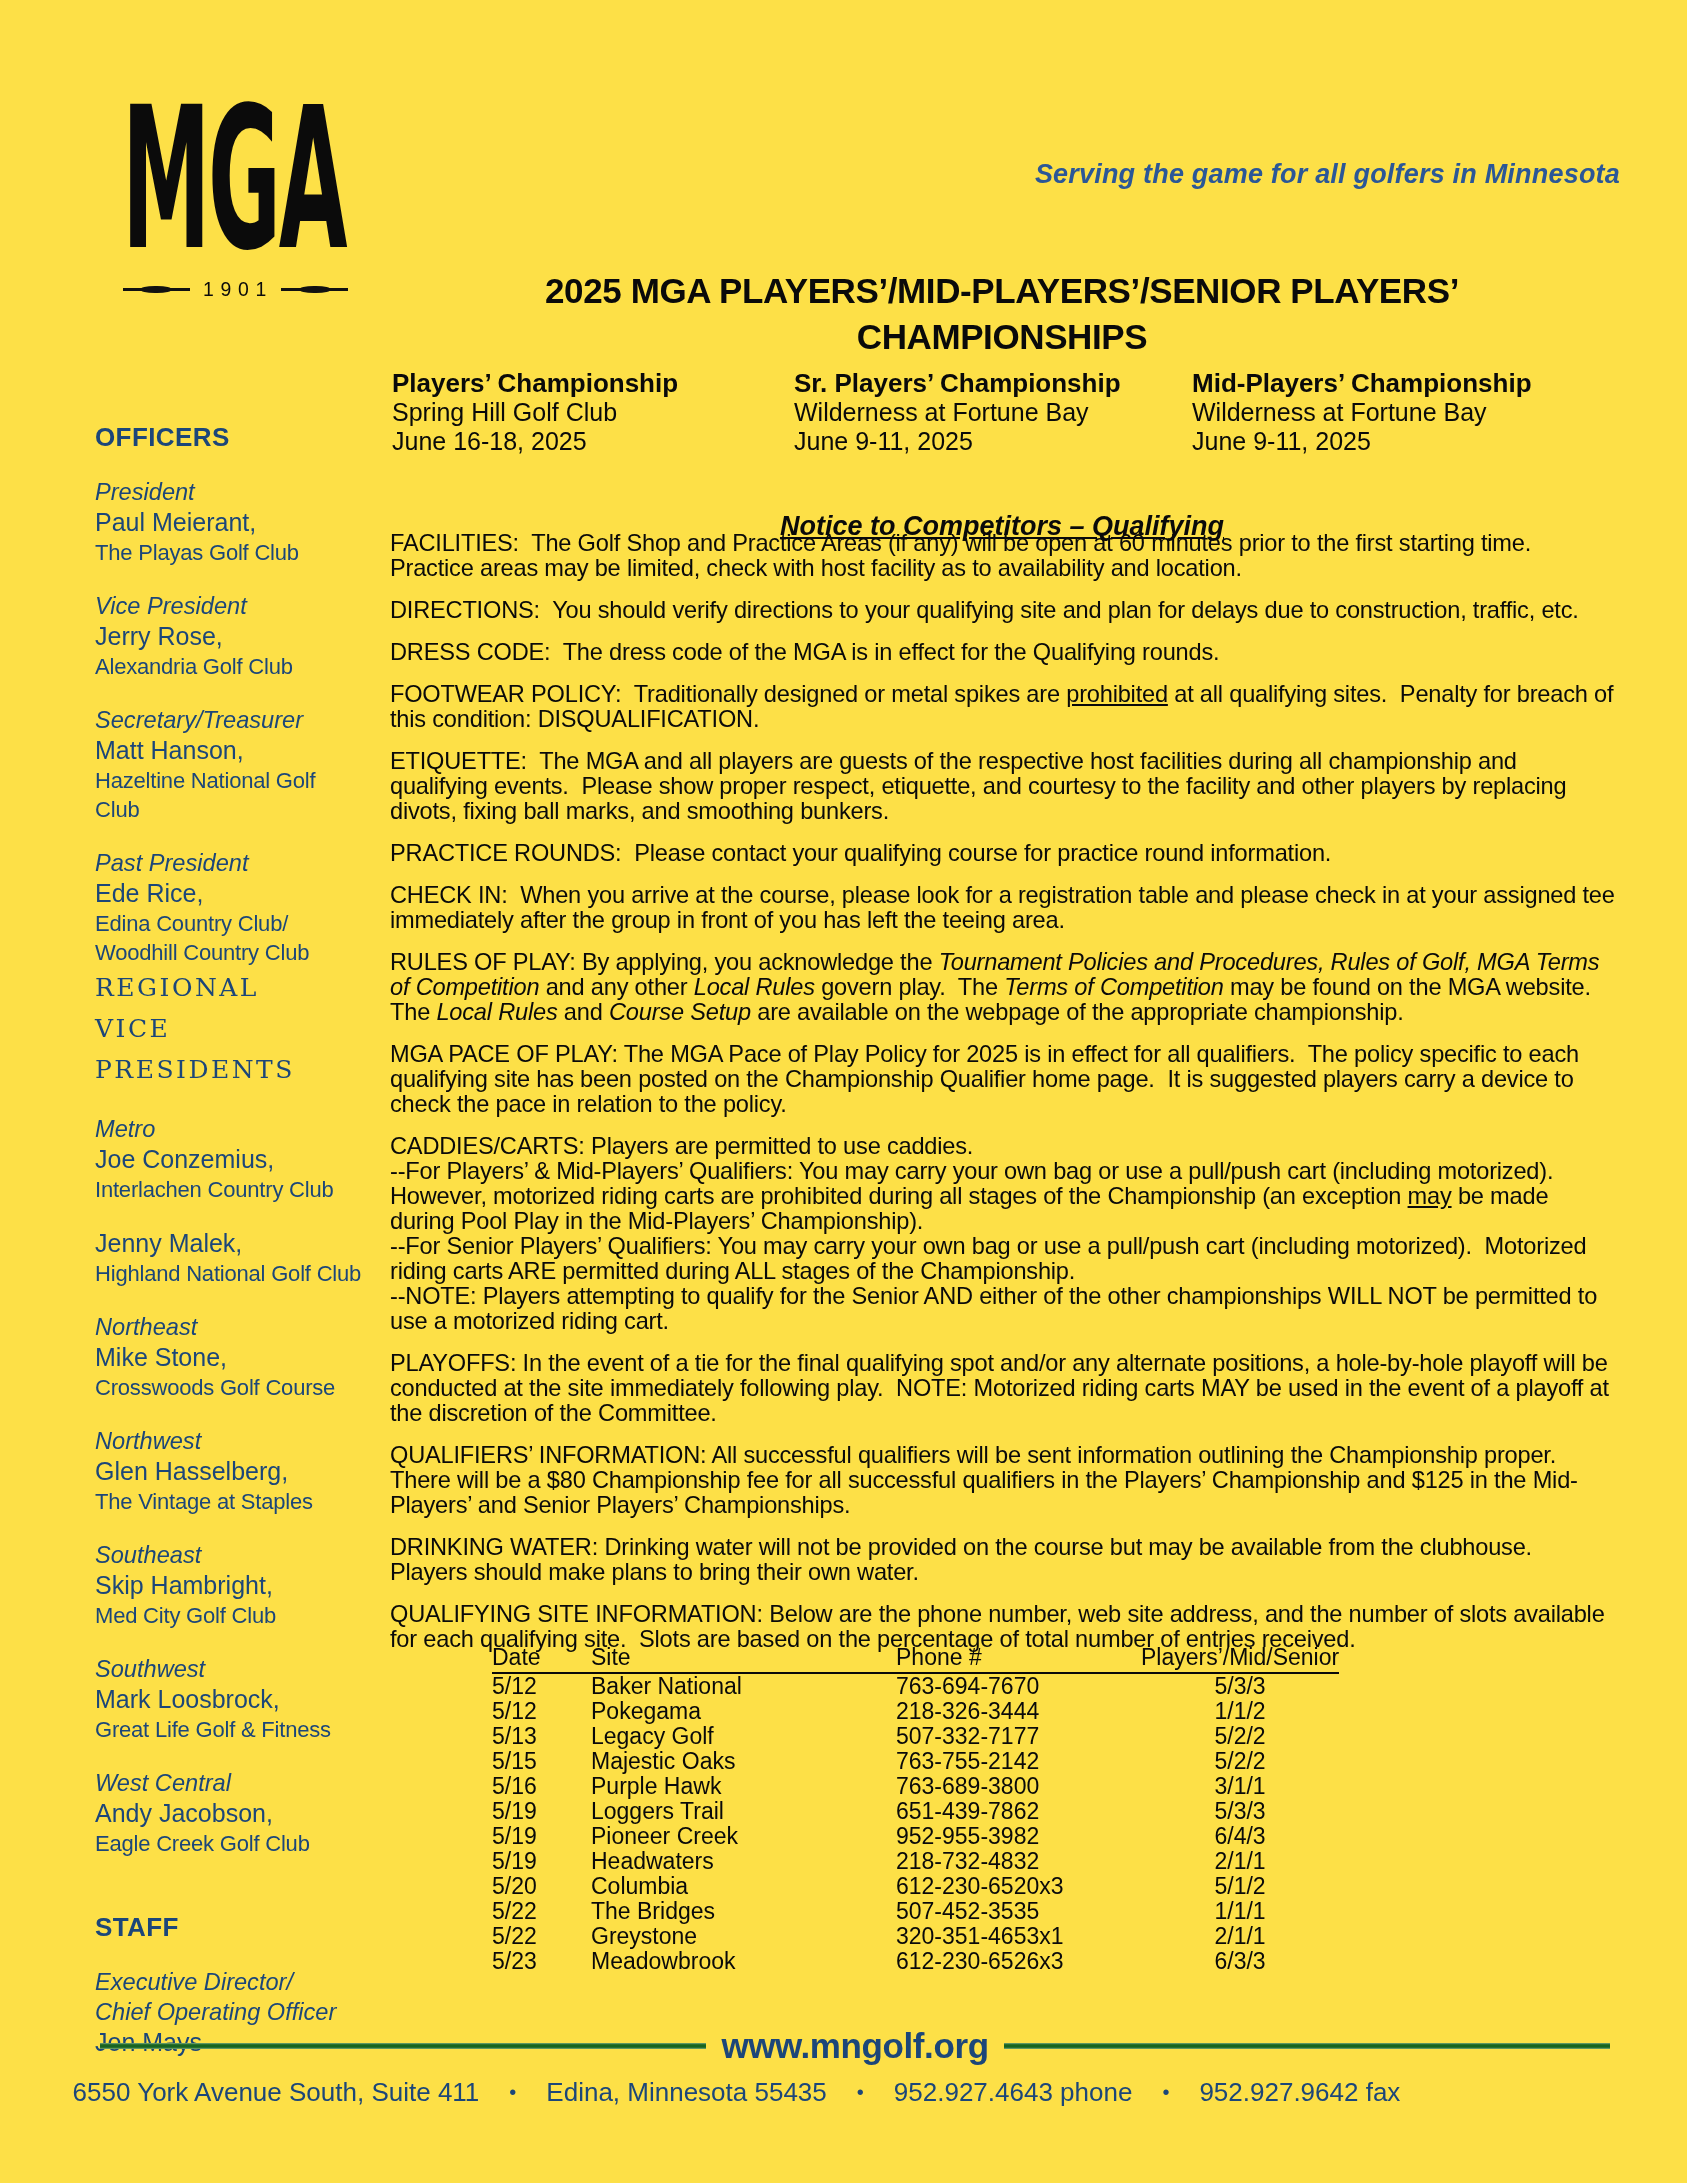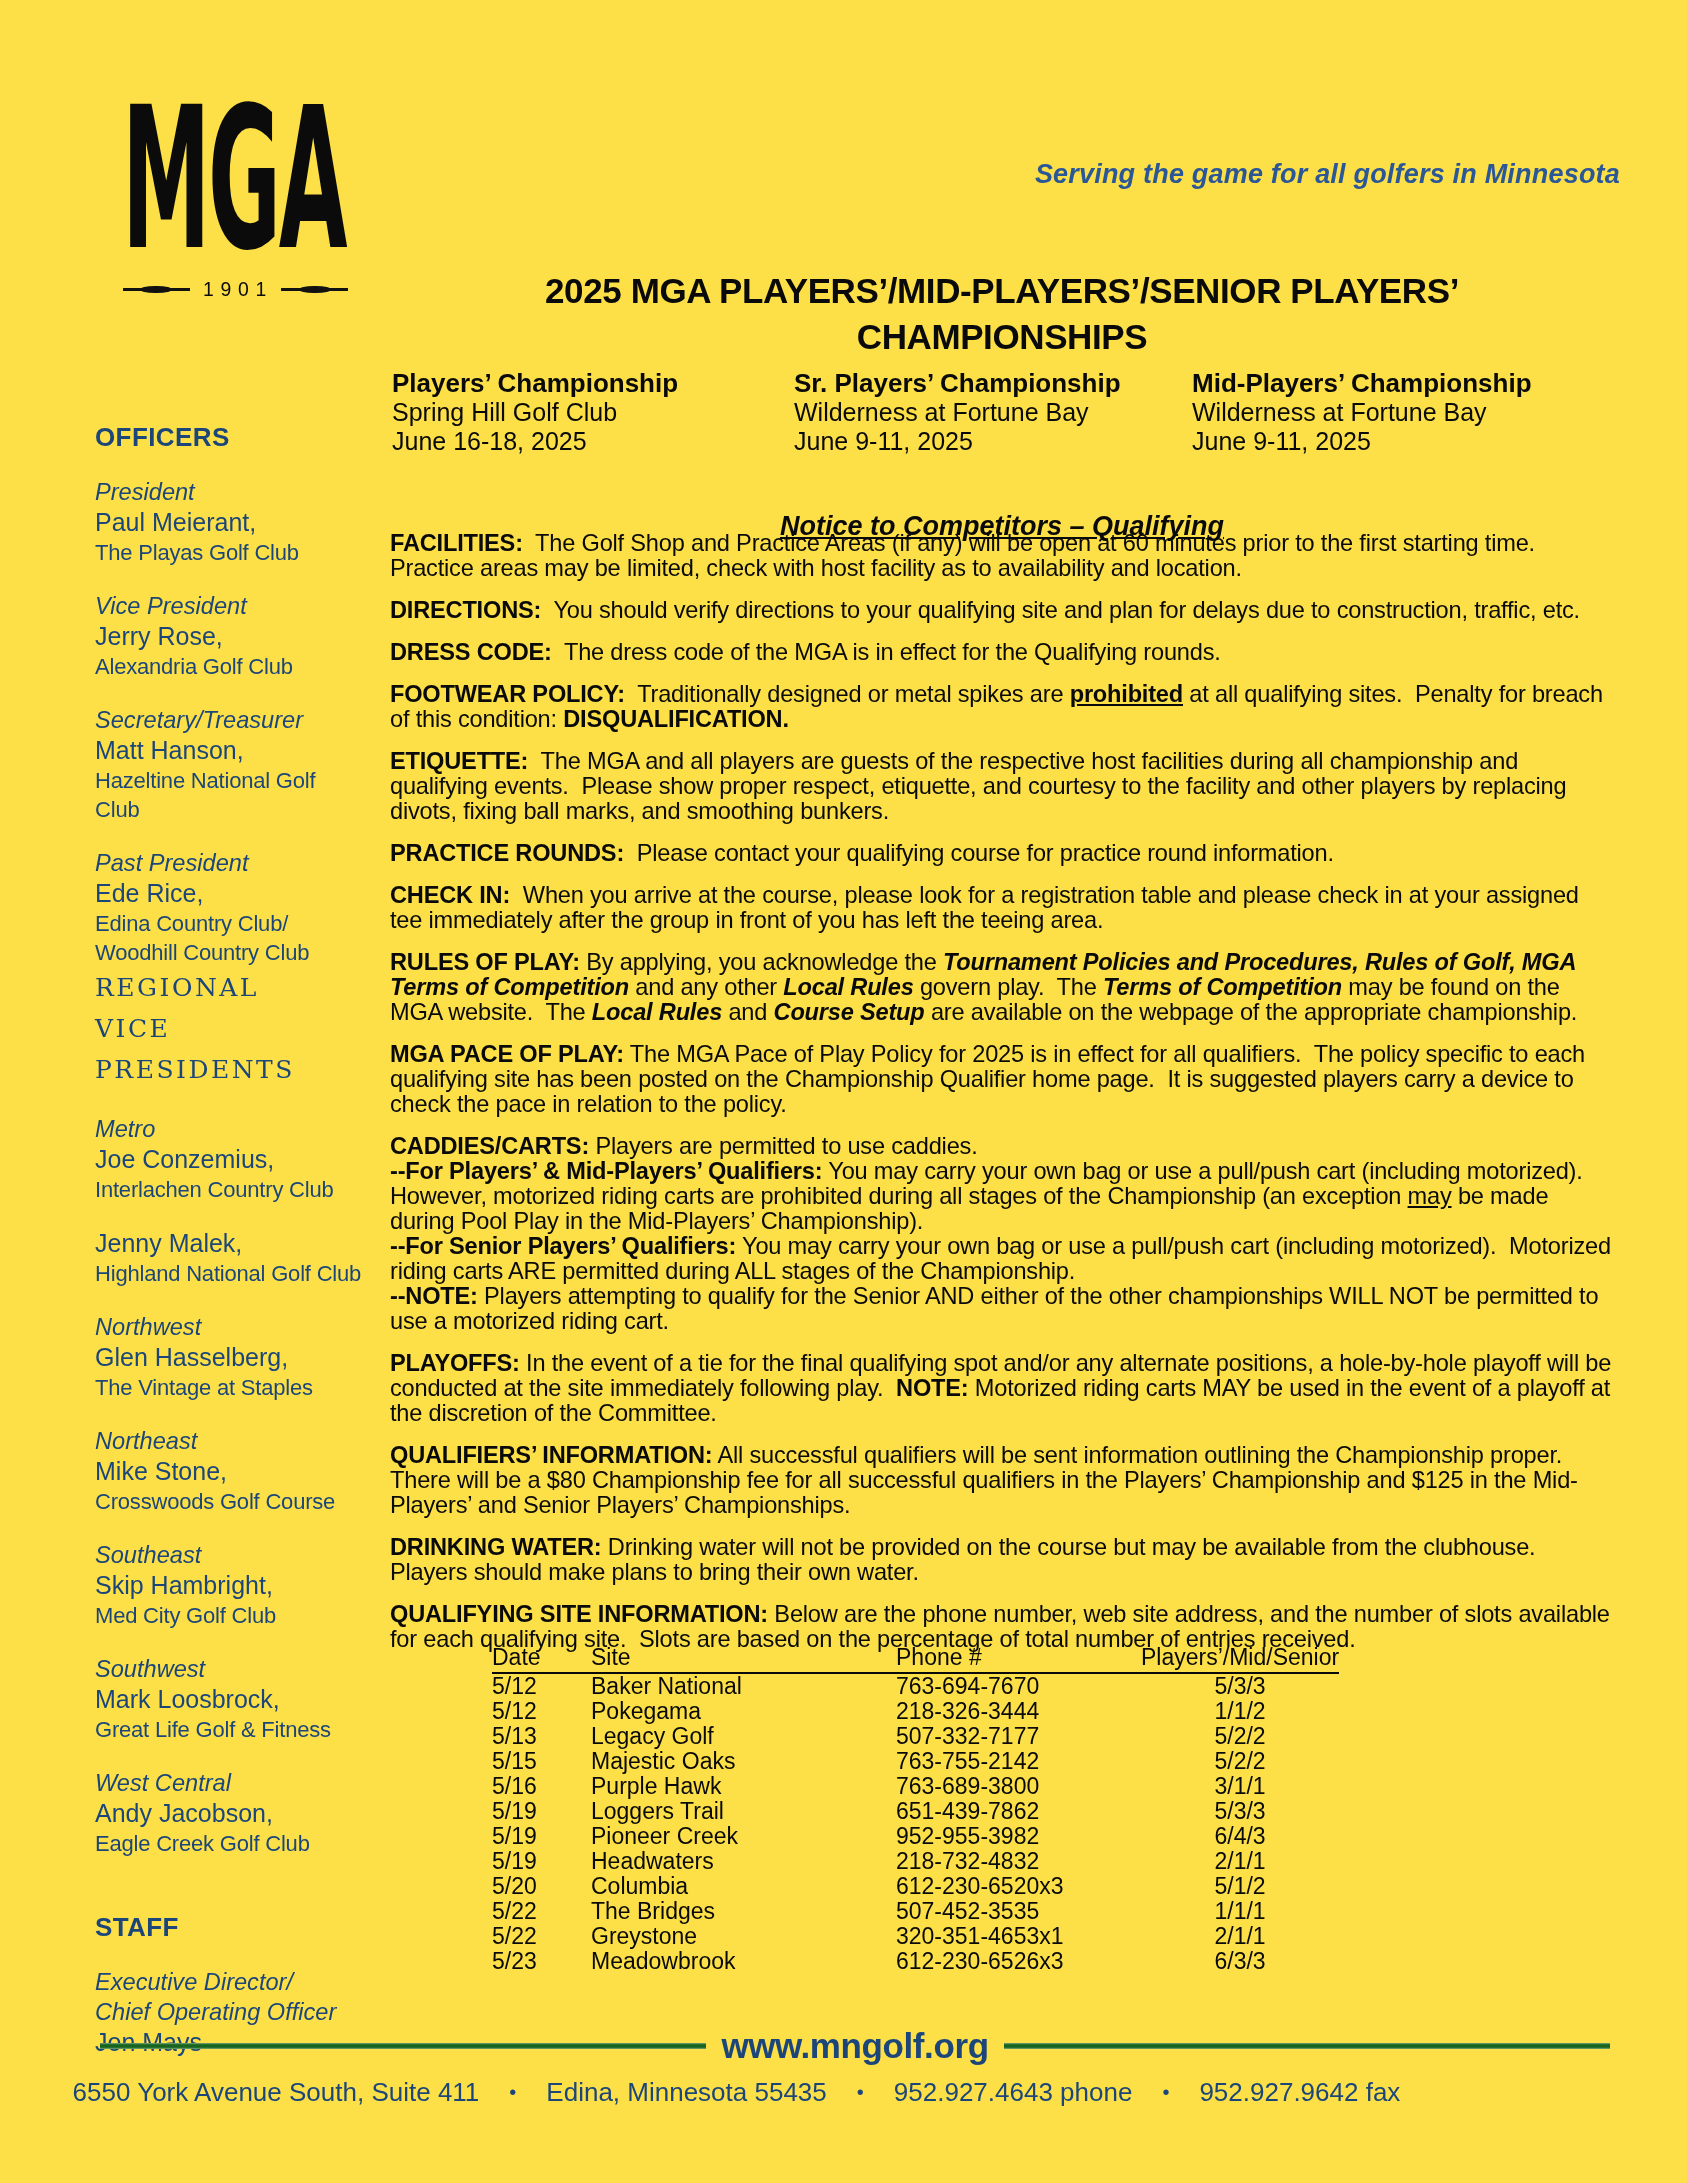--- a/index.html
+++ b/index.html
@@ -44,21 +44,21 @@
   .sb-role{font-style:italic;font-size:23.6px;line-height:30px;white-space:pre-line;}
   .sb-name{font-size:25px;line-height:31px;}
   .sb-club{font-size:22px;line-height:29px;letter-spacing:-0.2px;white-space:pre-line;}
 
   
   .content{position:absolute;left:390px;top:531px;width:1227px;font-size:23.6px;
            line-height:25px;letter-spacing:-0.2px;}
   .content p{margin:0 0 0 0;margin-top:17px;white-space:pre-wrap;}
   .content p:first-child{margin-top:0;}
   .content p.tight{margin-top:0;}
-  .b{font-weight:700;}
+  .b{font-weight:400;}
   .i{font-style:italic;}
   .u{text-decoration:underline;}
 
   
   .sites{position:absolute;left:492px;top:1645px;border-collapse:collapse;font-size:23px;}
   .sites th{font-weight:400;text-align:left;border-bottom:2.5px solid #0a0a0a;
             padding:0 0 1.7px 0;line-height:25px;}
   .sites td{padding:0;line-height:25px;}
   .c-date{width:99px;}
   .c-site{width:305px;}
@@ -153,28 +153,28 @@
       <div class="sb-entry">
         <div class="sb-role">Metro</div>
         <div class="sb-name">Joe Conzemius,</div>
         <div class="sb-club">Interlachen Country Club</div>
       </div>
       <div class="sb-entry">
         <div class="sb-name">Jenny Malek,</div>
         <div class="sb-club">Highland National Golf Club</div>
       </div>
       <div class="sb-entry">
+        <div class="sb-role">Northeast</div>
+        <div class="sb-name">Mike Stone,</div>
+        <div class="sb-club">Crosswoods Golf Course</div>
+      </div>
+      <div class="sb-entry">
         <div class="sb-role">Northwest</div>
         <div class="sb-name">Glen Hasselberg,</div>
         <div class="sb-club">The Vintage at Staples</div>
-      </div>
-      <div class="sb-entry">
-        <div class="sb-role">Northeast</div>
-        <div class="sb-name">Mike Stone,</div>
-        <div class="sb-club">Crosswoods Golf Course</div>
       </div>
       <div class="sb-entry">
         <div class="sb-role">Southeast</div>
         <div class="sb-name">Skip Hambright,</div>
         <div class="sb-club">Med City Golf Club</div>
       </div>
       <div class="sb-entry">
         <div class="sb-role">Southwest</div>
         <div class="sb-name">Mark Loosbrock,</div>
         <div class="sb-club">Great Life Golf &amp; Fitness</div>

